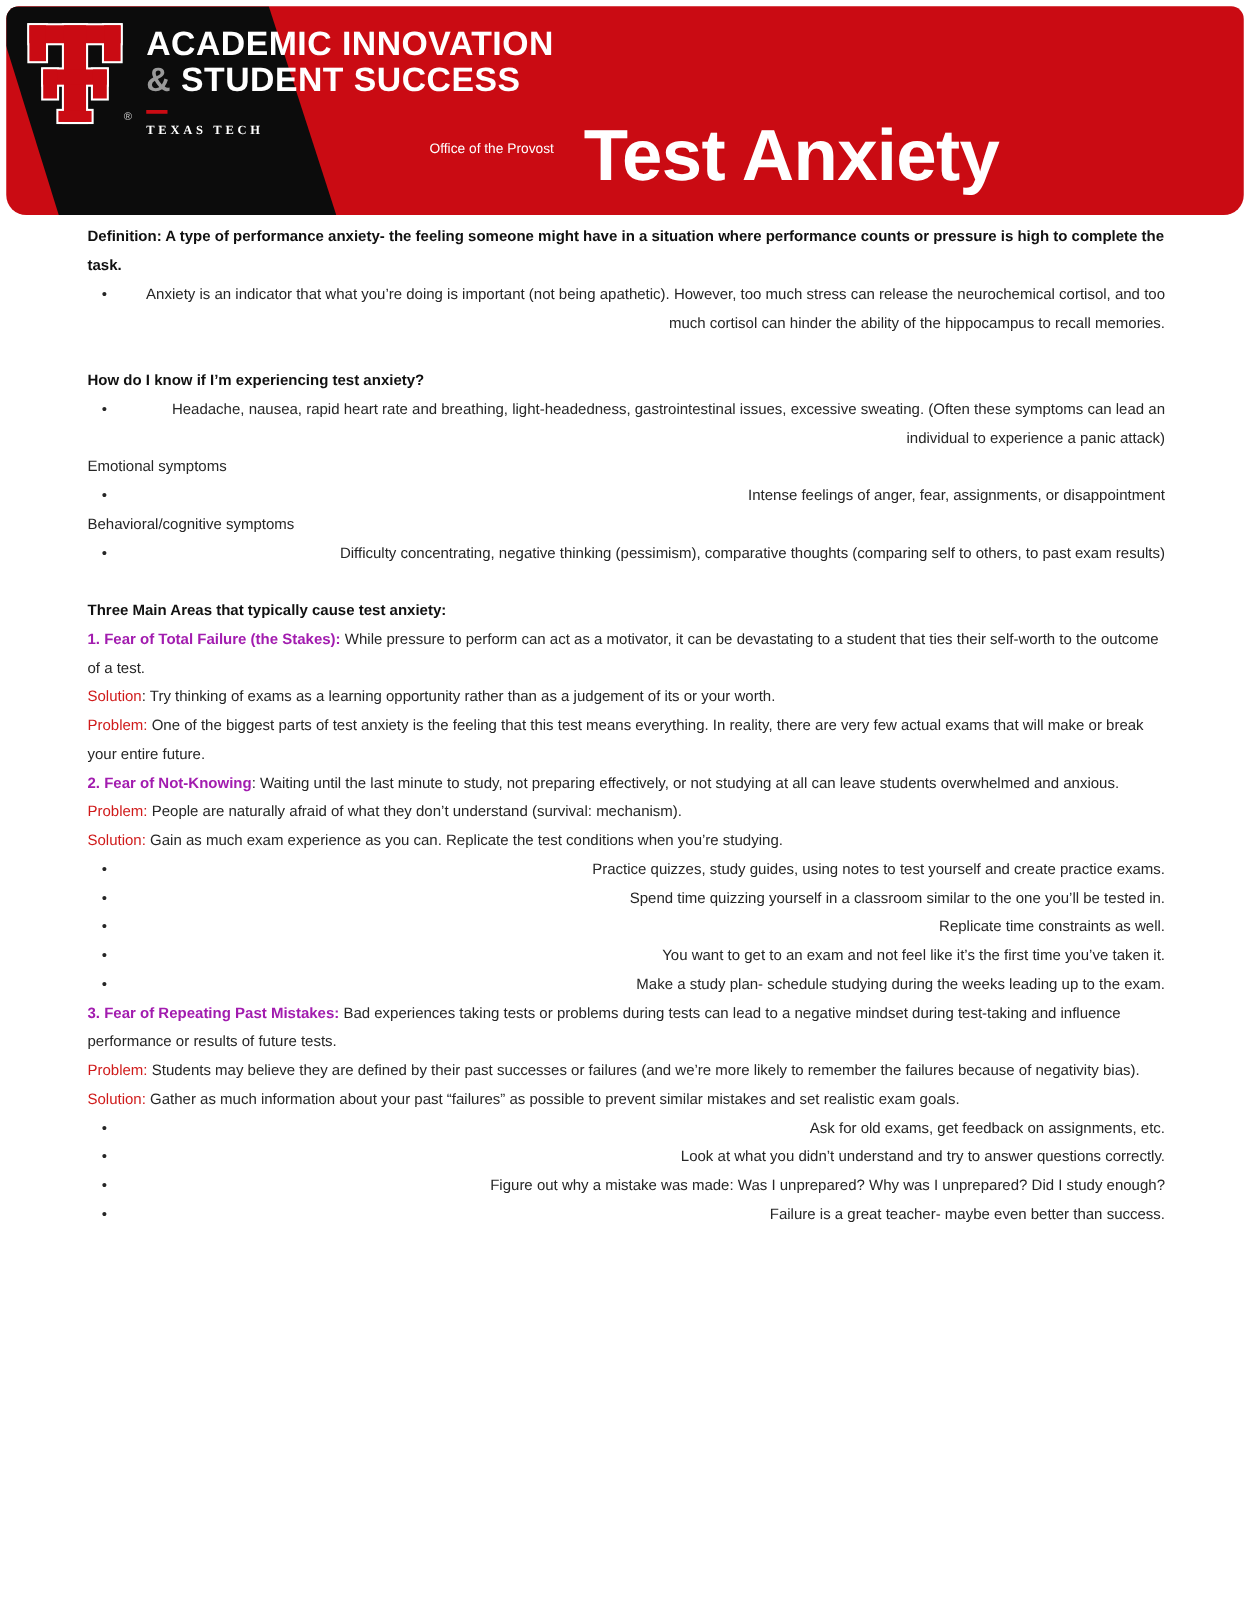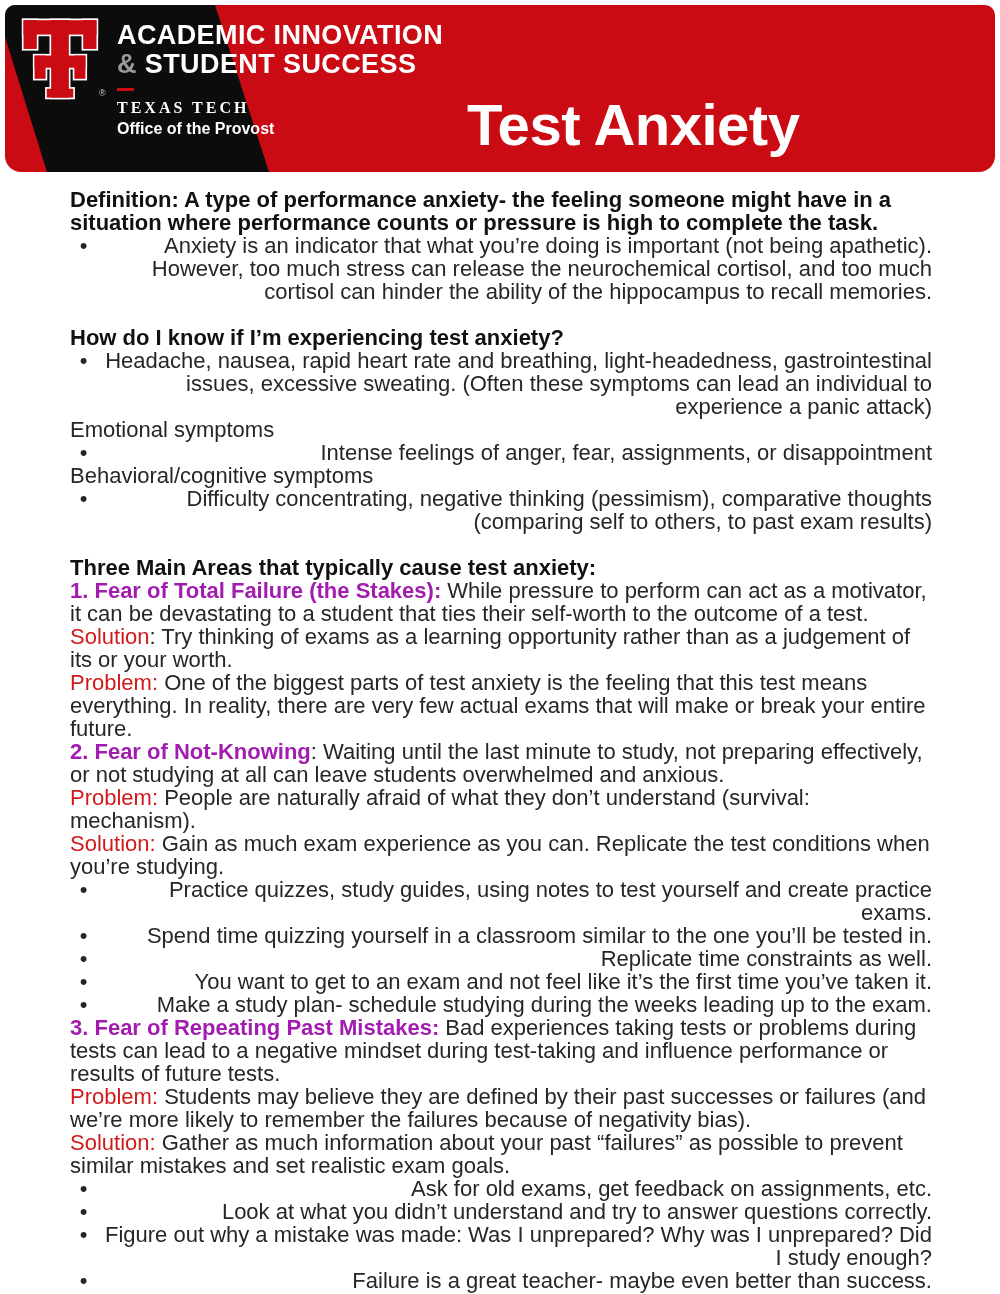--- a/index.html
+++ b/index.html
@@ -12,28 +12,28 @@
   .black-shape{position:absolute;left:0;top:0;width:100%;height:100%;background:#0C0C0C;
           clip-path:polygon(-10px 0px,210px 0px,264px 167px,42px 167px);}
   .logo{position:absolute;left:16px;top:13px;}
   .reg{position:absolute;left:94px;top:84px;color:#cfcfcf;font-size:9px;line-height:9px;}
   .org{position:absolute;left:112px;top:16px;color:#ffffff;}
   .org-line1,.org-line2{font-size:27px;font-weight:700;letter-spacing:.4px;
           line-height:29px;white-space:nowrap;}
   .amp{color:#9a9a9a;}
   .red-dash{width:17px;height:3px;background:#CA0B13;margin-top:9px;}
   .wordmark{margin-top:8px;font-family:"Liberation Serif",serif;font-weight:700;
-          font-size:16px;letter-spacing:3px;white-space:nowrap;}
-  .office{margin-top:3px;font-size:16px;font-weight:700;white-space:nowrap;}
+          font-size:10px;letter-spacing:3px;white-space:nowrap;}
+  .office{margin-top:3px;font-size:11px;font-weight:400;white-space:nowrap;text-align:right;}
   .title{position:absolute;left:462px;top:88px;margin:0;font-size:58px;line-height:64px;
           font-weight:700;color:#ffffff;letter-spacing:-.5px;white-space:nowrap;}
 
   
-  .content{position:absolute;left:70px;top:188px;width:862px;
-          font-size:22px;line-height:23px;color:#262626;}
+  .content{position:absolute;left:70px;top:178px;width:862px;
+          font-size:12px;line-height:23px;color:#262626;}
   .content p{margin:0;}
   .b{font-weight:700;color:#111111;}
   .lead-bold .lead{font-weight:700;color:#a21caf;}
   .lead-red .lead{color:#D01B1B;}
   .gap{height:23px;}
   .bullet{display:flex;}
   .bullet::before{content:"\2022";flex:0 0 27px;text-align:center;}
   .bullet .bt{flex:1 1 auto;text-align:right;}
 </style>
 </head>

